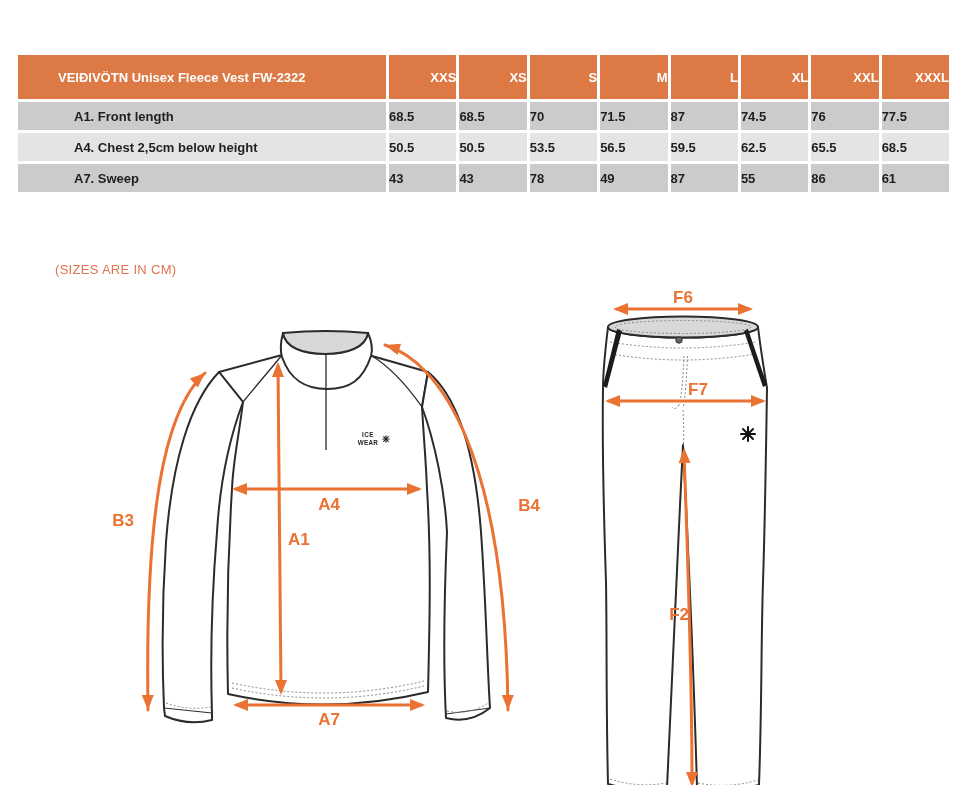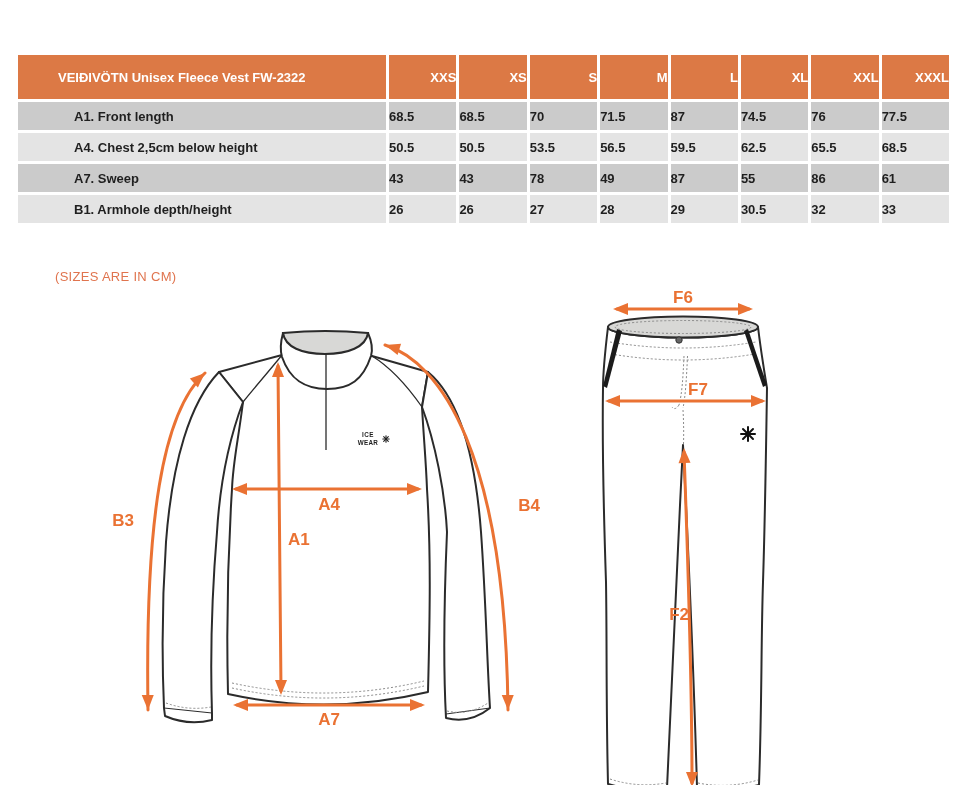--- a/index.html
+++ b/index.html
@@ -22,21 +22,21 @@
     text-align:left; padding-left:40px; width:328px;
   }
   table.size-table tbody th {
     text-align:left; font-weight:bold; padding-left:56px; height:28px; color:#1f1f1f;
   }
   table.size-table tbody td { text-align:left; color:#1f1f1f; height:28px;font-weight:bold; }
   table.size-table tbody tr.dark th,  table.size-table tbody tr.dark td  { background:#CBCBCB; }
   table.size-table tbody tr.light th, table.size-table tbody tr.light td { background:#E4E4E4; }
   
   .units-note {
-    position:absolute; left:55px; top:227px; color:#E0744E;
+    position:absolute; left:55px; top:220px; color:#E0744E;
     font-size:13px; letter-spacing:0.3px;
   }
   
   svg.fleece { position:absolute; left:100px; top:250px; }
   svg.pants  { position:absolute; left:580px; top:240px; }
   .outline   { fill:#ffffff; stroke:#2b2b2b; stroke-width:2; stroke-linejoin:round; }
   .seam      { fill:none; stroke:#2b2b2b; stroke-width:1.3; }
   .thin      { fill:none; stroke:#2b2b2b; stroke-width:1; }
   .stitch    { fill:none; stroke:#8a8a8a; stroke-width:1; stroke-dasharray:2 2; }
   .grayfill  { fill:#D8D8D6; stroke:#2b2b2b; stroke-width:2; }
@@ -93,31 +93,20 @@
           <th>A7. Sweep</th>
           <td>43</td>
           <td>43</td>
           <td>78</td>
           <td>49</td>
           <td>87</td>
           <td>55</td>
           <td>86</td>
           <td>61</td>
         </tr>
-        <tr class="light">
-          <th>B1. Armhole depth/height</th>
-          <td>26</td>
-          <td>26</td>
-          <td>27</td>
-          <td>28</td>
-          <td>29</td>
-          <td>30.5</td>
-          <td>32</td>
-          <td>33</td>
-        </tr>
       </tbody>
     </table>
 
   <div class="units-note">(SIZES ARE IN CM)</div>
 
   <svg class="fleece" width="460" height="460" viewBox="0 0 460 460">
 
     <path class="outline" d="M182,63 L119,80 L143,110
              C138,150 133,170 132,197
              C128,260 126,320 128,402

